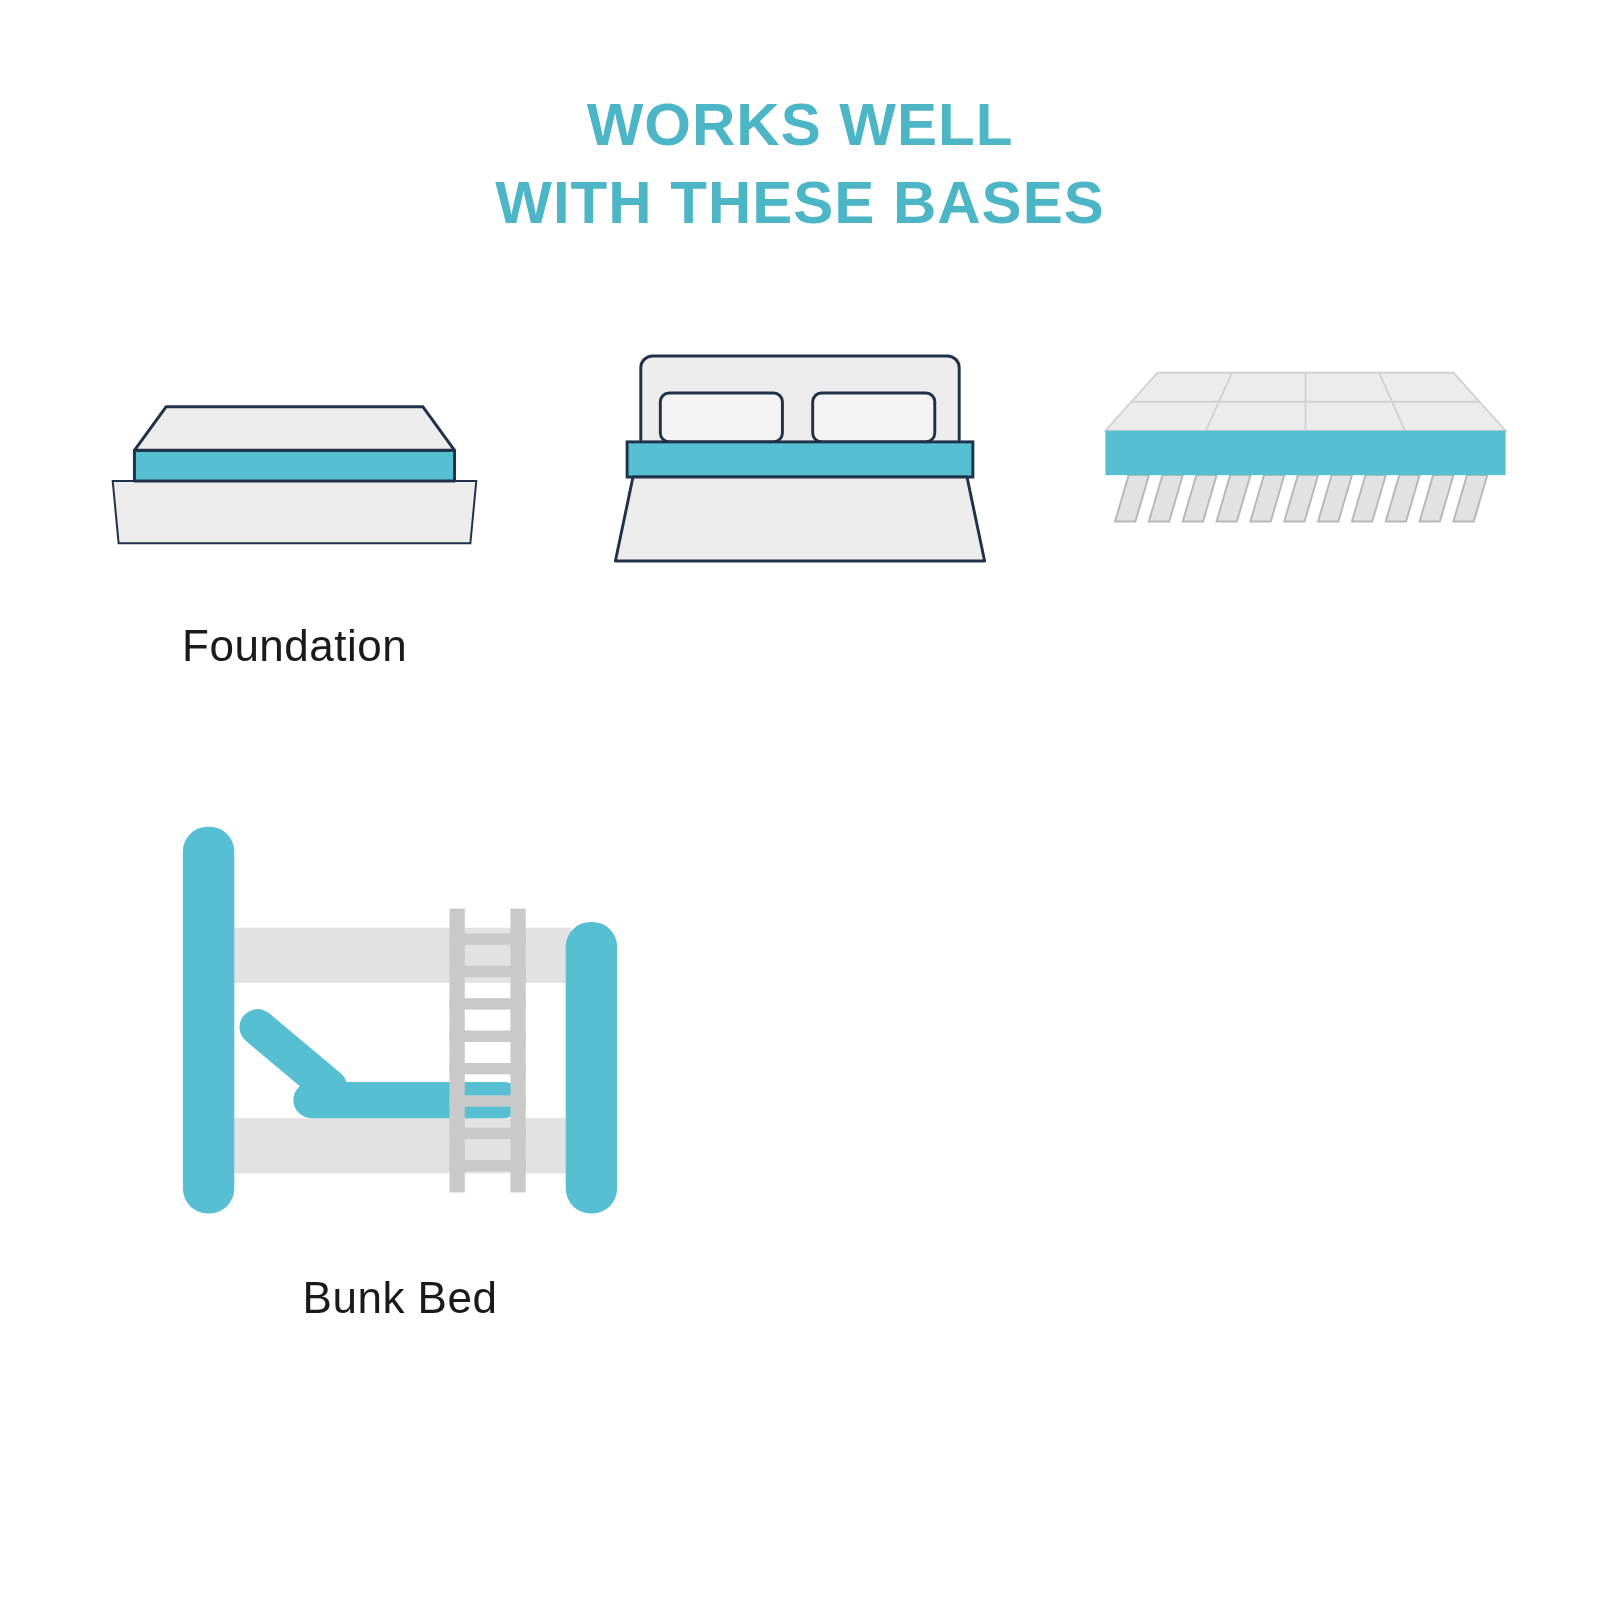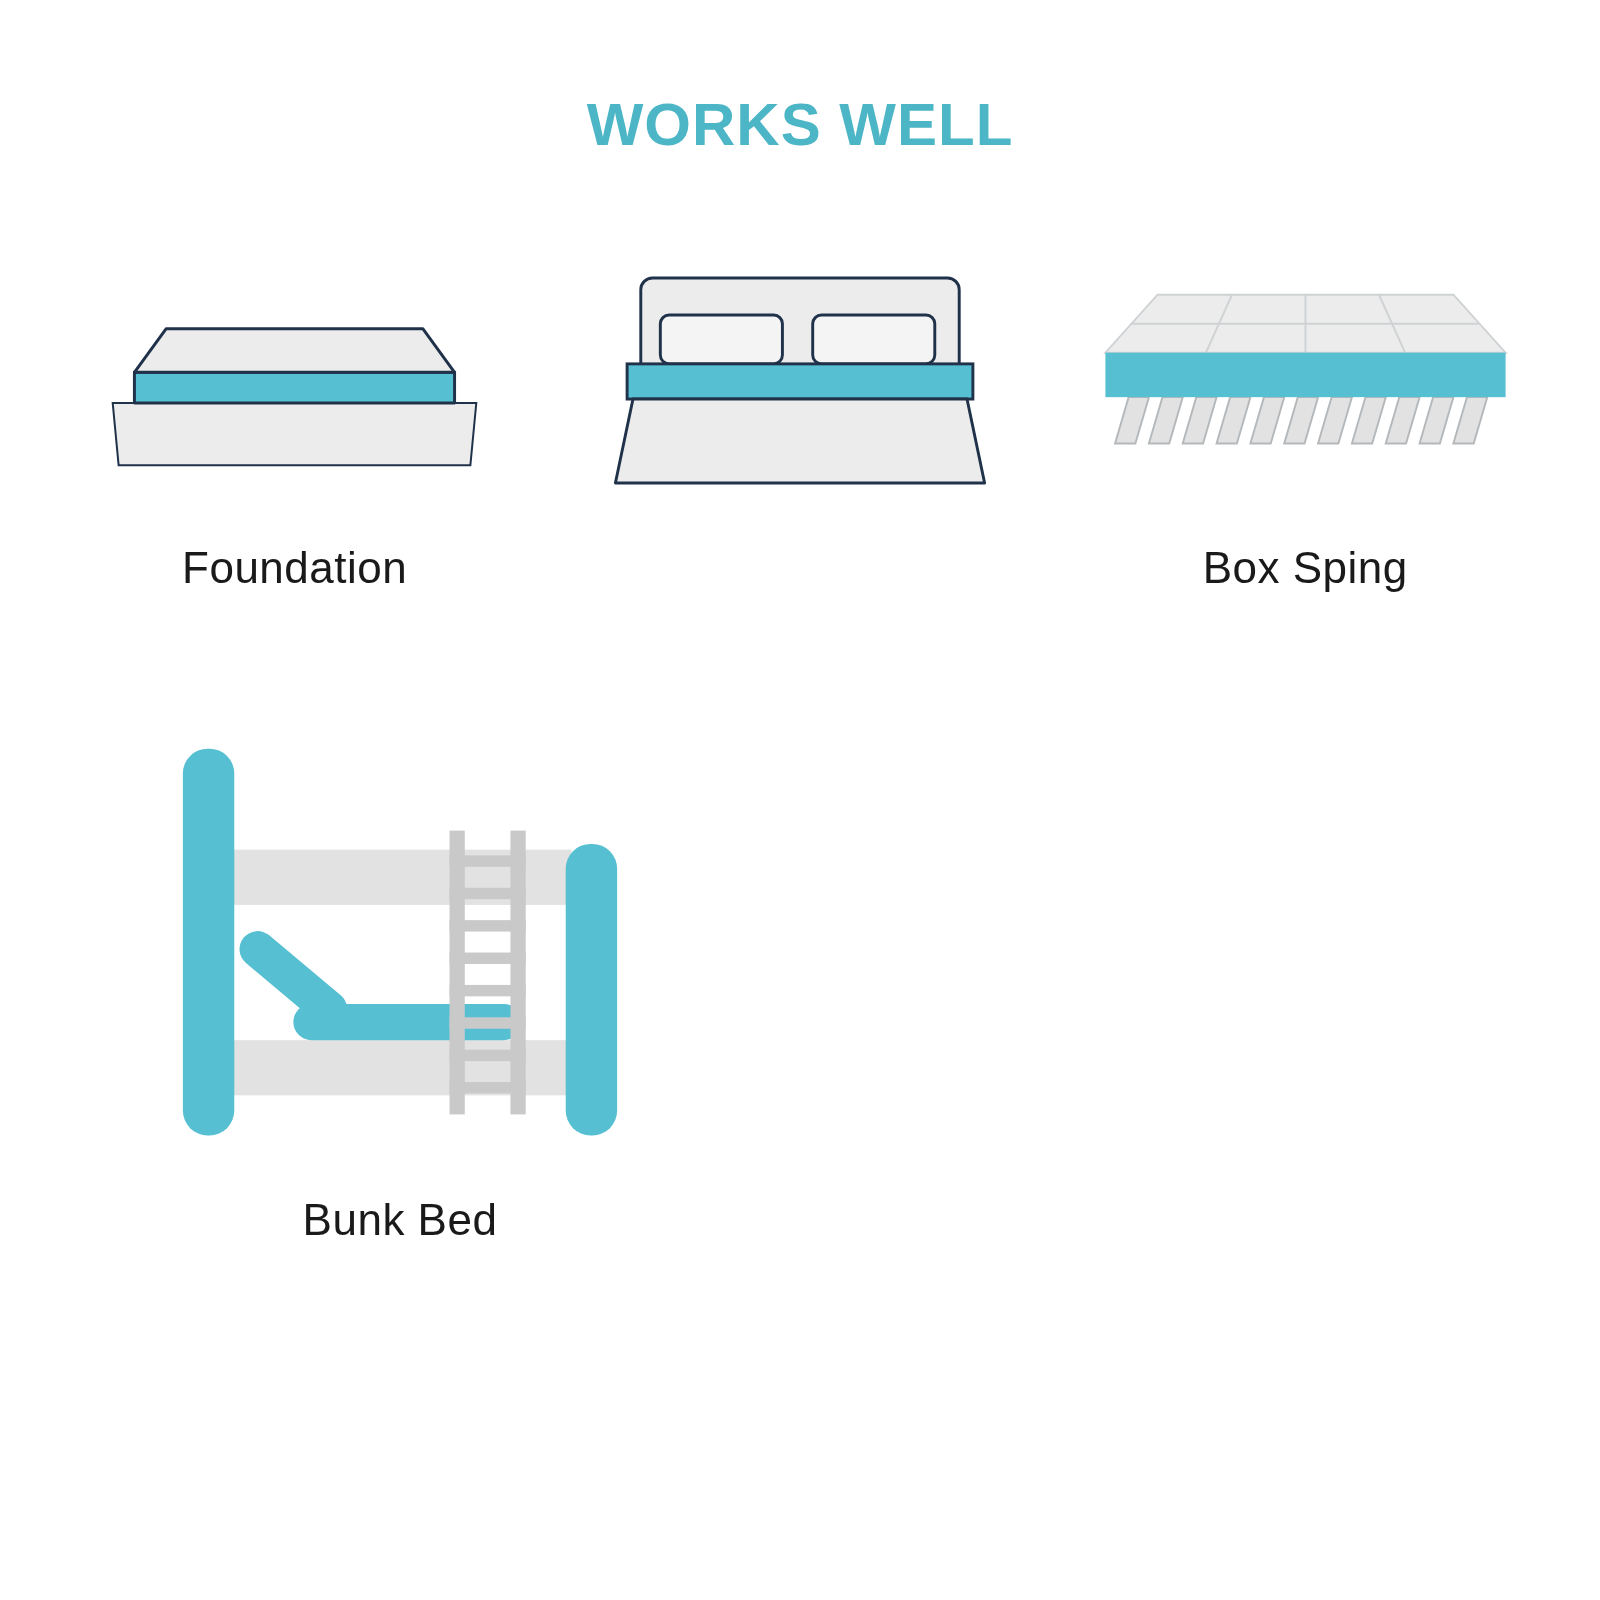--- a/index.html
+++ b/index.html
@@ -29,20 +29,21 @@
   }
   svg{display:block;}
 </style>
 </head>
 <body>
 
 <div class="page">
 
   <div class="title">
     <div>WORKS WELL</div>
+    <div>WITH THESE BASES</div>
   </div>
 
   <div class="row row-top">
 
     <div class="figure">
       <div class="art art-top">
         <svg width="415" height="185" viewBox="0 0 420 185">
           <polygon points="26,97 394,97 388,160 32,160" fill="var(--gray-light)" stroke="var(--outline)" stroke-width="2"></polygon>
           <polygon points="48,66 372,66 372,97 48,97" fill="var(--teal)" stroke="var(--outline)" stroke-width="3" stroke-linejoin="round"></polygon>
           <polygon points="80,22 340,22 372,66 48,66" fill="var(--gray-light)" stroke="var(--outline)" stroke-width="3" stroke-linejoin="round"></polygon>
@@ -85,21 +86,20 @@
           <g stroke="var(--grid-line)" stroke-width="2">
             <line x1="149" y1="12" x2="122" y2="72"></line>
             <line x1="225" y1="12" x2="225" y2="72"></line>
             <line x1="301" y1="12" x2="328" y2="72"></line>
             <line x1="45" y1="42" x2="405" y2="42"></line>
           </g>
 
           <rect x="18" y="72" width="414" height="46" fill="var(--teal)"></rect>
         </svg>
       </div>
-      <div class="caption">Box Sping</div>
     </div>
   </div>
 
   <div class="row row-bottom">
 
     <div class="figure col-left">
       <div class="art art-bottom">
         <svg width="470" height="400" viewBox="0 0 480 420">
 
           <rect x="60" y="112" width="360" height="58" fill="var(--gray-mid)"></rect>

